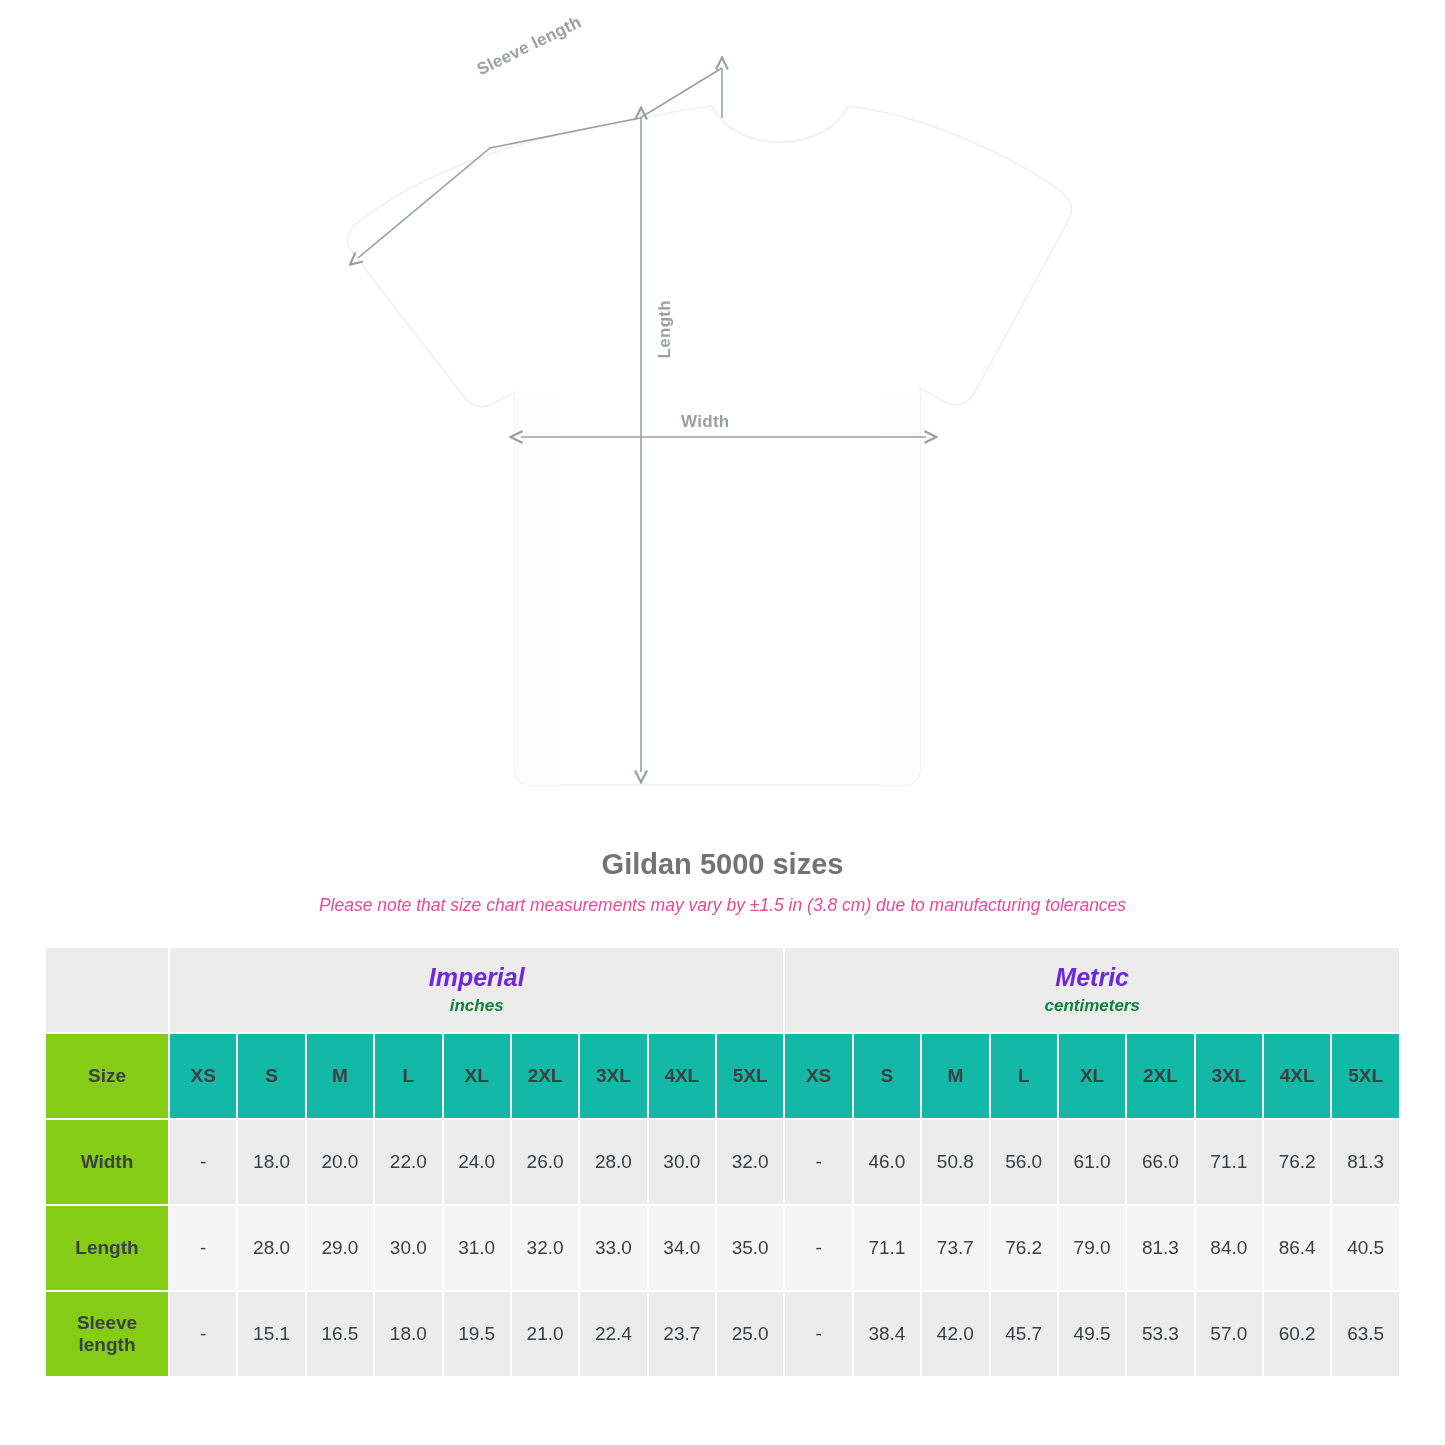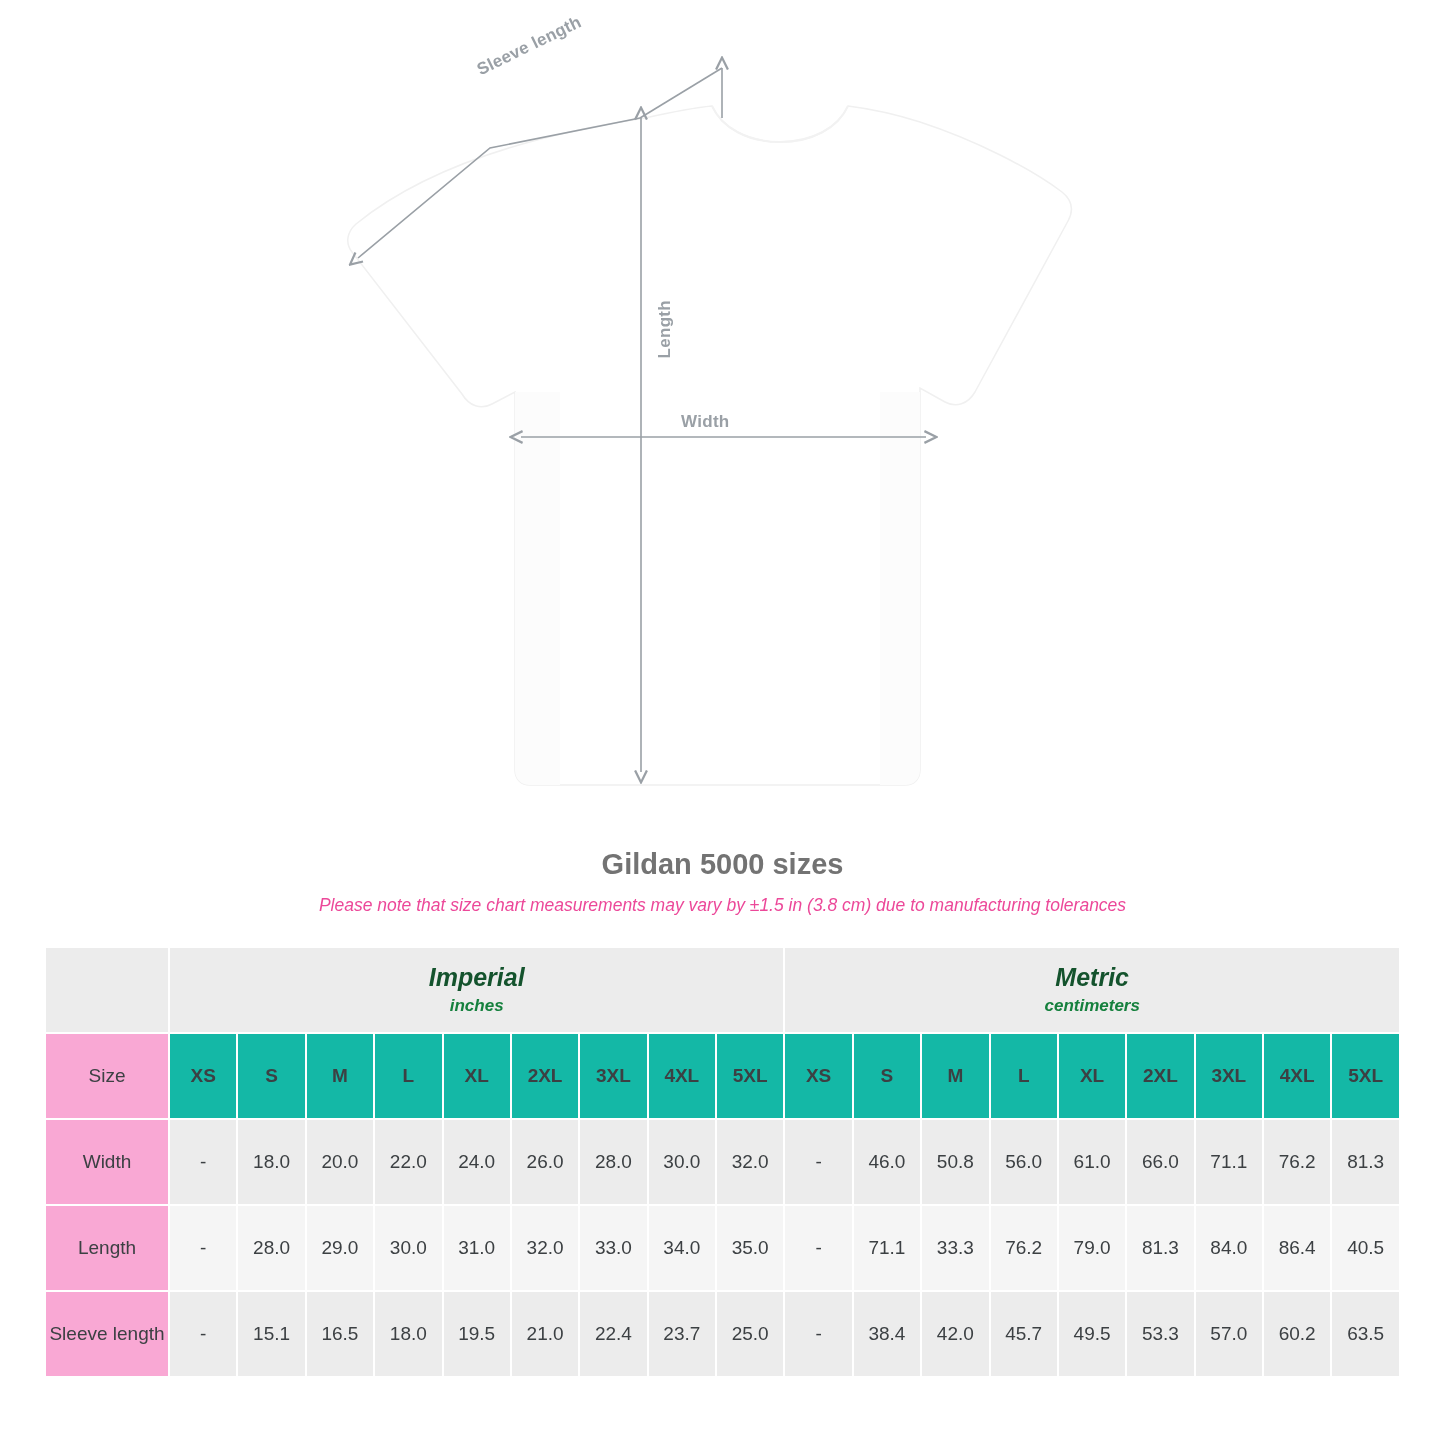--- a/index.html
+++ b/index.html
@@ -96,32 +96,32 @@
     vertical-align: middle;
   }
   .unit-header {
     background: #ececec;
     height: 118px;
   }
   .unit-name {
     font-size: 25px;
     font-weight: bold;
     font-style: italic;
-    color: #14532d;
+    color: #6d28d9;
     line-height: 1.25;
   }
   .unit-sub {
     font-size: 17px;
     font-style: italic;
     color: #15803d;
     line-height: 1.4;
   }
   .row-head {
-    background: #f9a8d4;
-    font-weight: normal;
+    background: #84cc16;
+    font-weight: bold;
     font-size: 20px;
     color: #3c4043;
   }
   .col-head {
     background: #14b8a6;
     font-weight: bold;
     font-size: 20px;
   }
   .cell-light { background: #f5f5f5; }
   .cell-dark  { background: #ececec; }
@@ -283,21 +283,21 @@
           <td class="cell-light">28.0</td>
           <td class="cell-light">29.0</td>
           <td class="cell-light">30.0</td>
           <td class="cell-light">31.0</td>
           <td class="cell-light">32.0</td>
           <td class="cell-light">33.0</td>
           <td class="cell-light">34.0</td>
           <td class="cell-light">35.0</td>
           <td class="cell-light">-</td>
           <td class="cell-light">71.1</td>
-          <td class="cell-light">33.3</td>
+          <td class="cell-light">73.7</td>
           <td class="cell-light">76.2</td>
           <td class="cell-light">79.0</td>
           <td class="cell-light">81.3</td>
           <td class="cell-light">84.0</td>
           <td class="cell-light">86.4</td>
           <td class="cell-light">40.5</td>
         </tr>
 
         <tr>
           <th class="row-head">Sleeve length</th>

